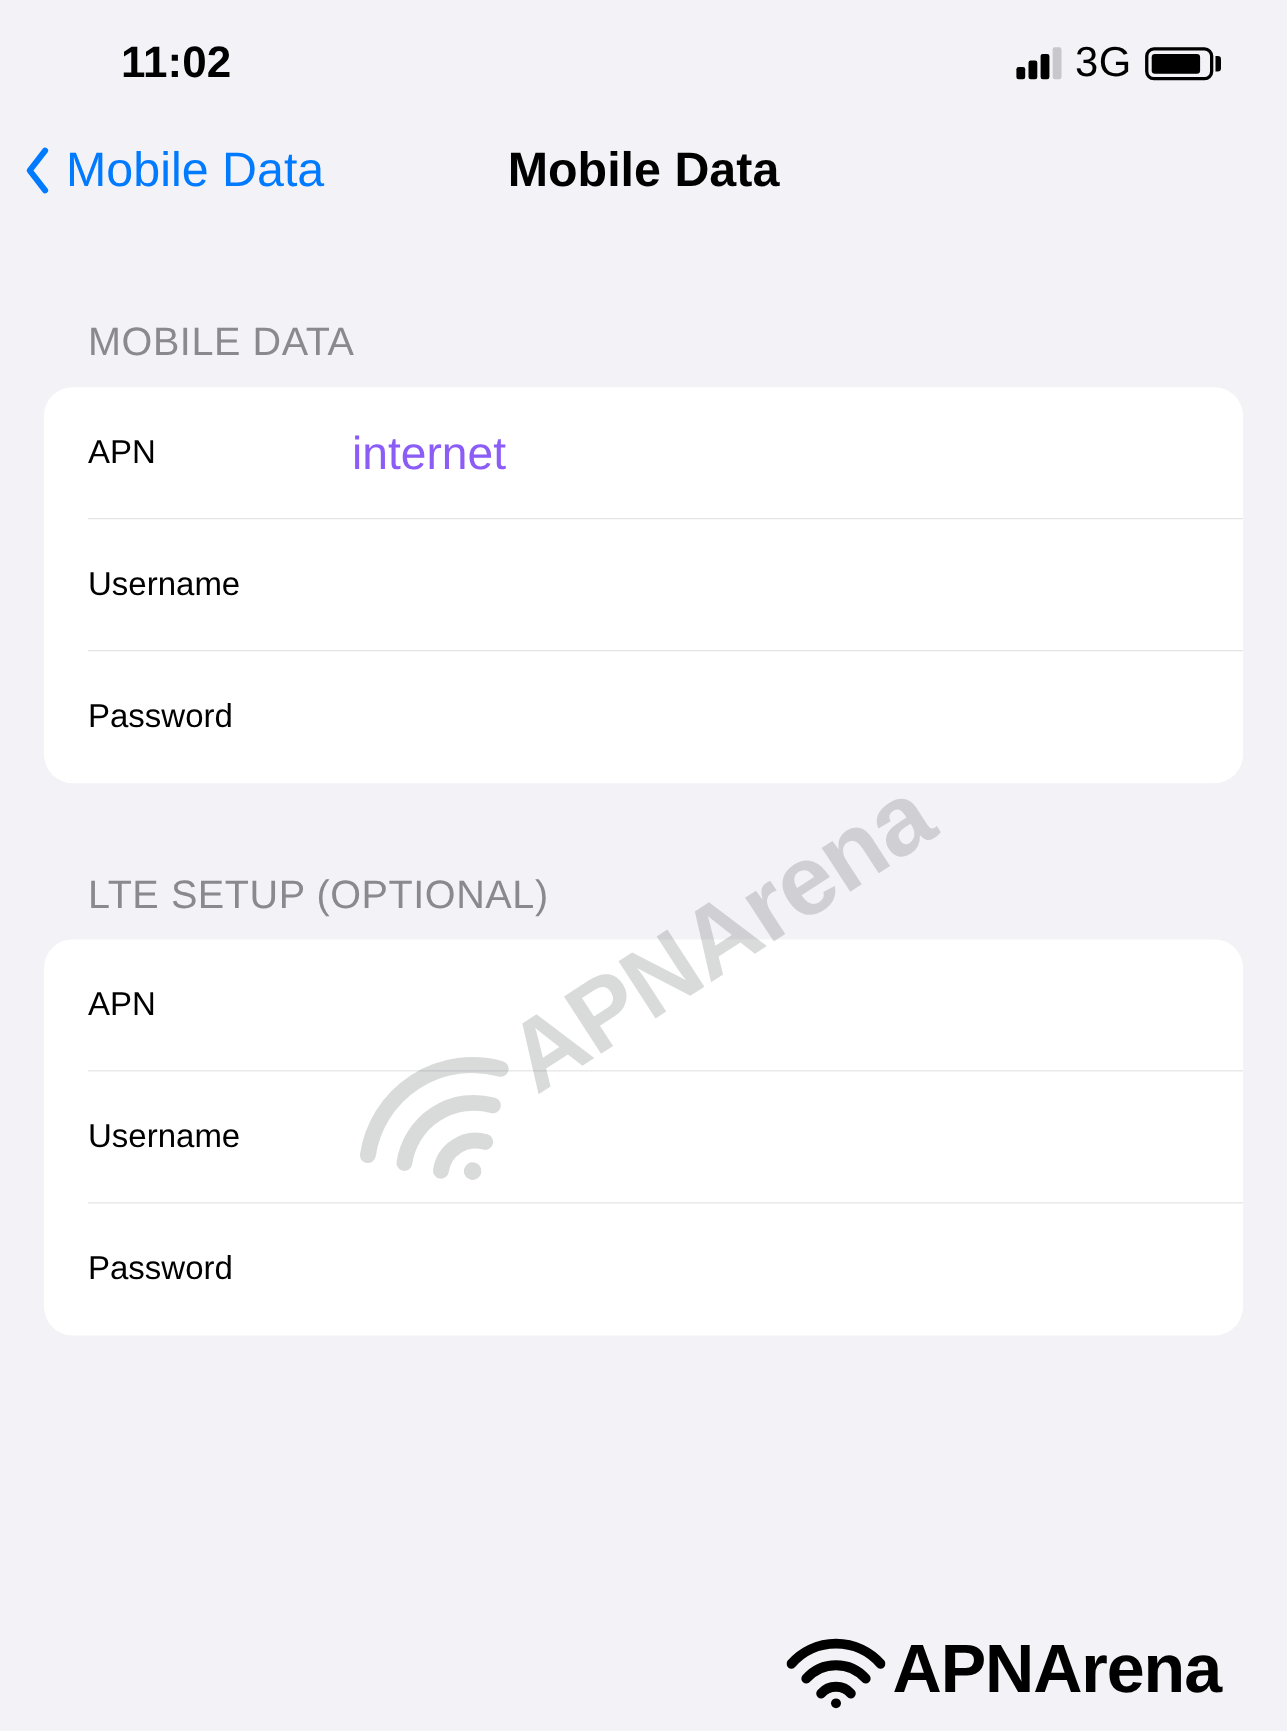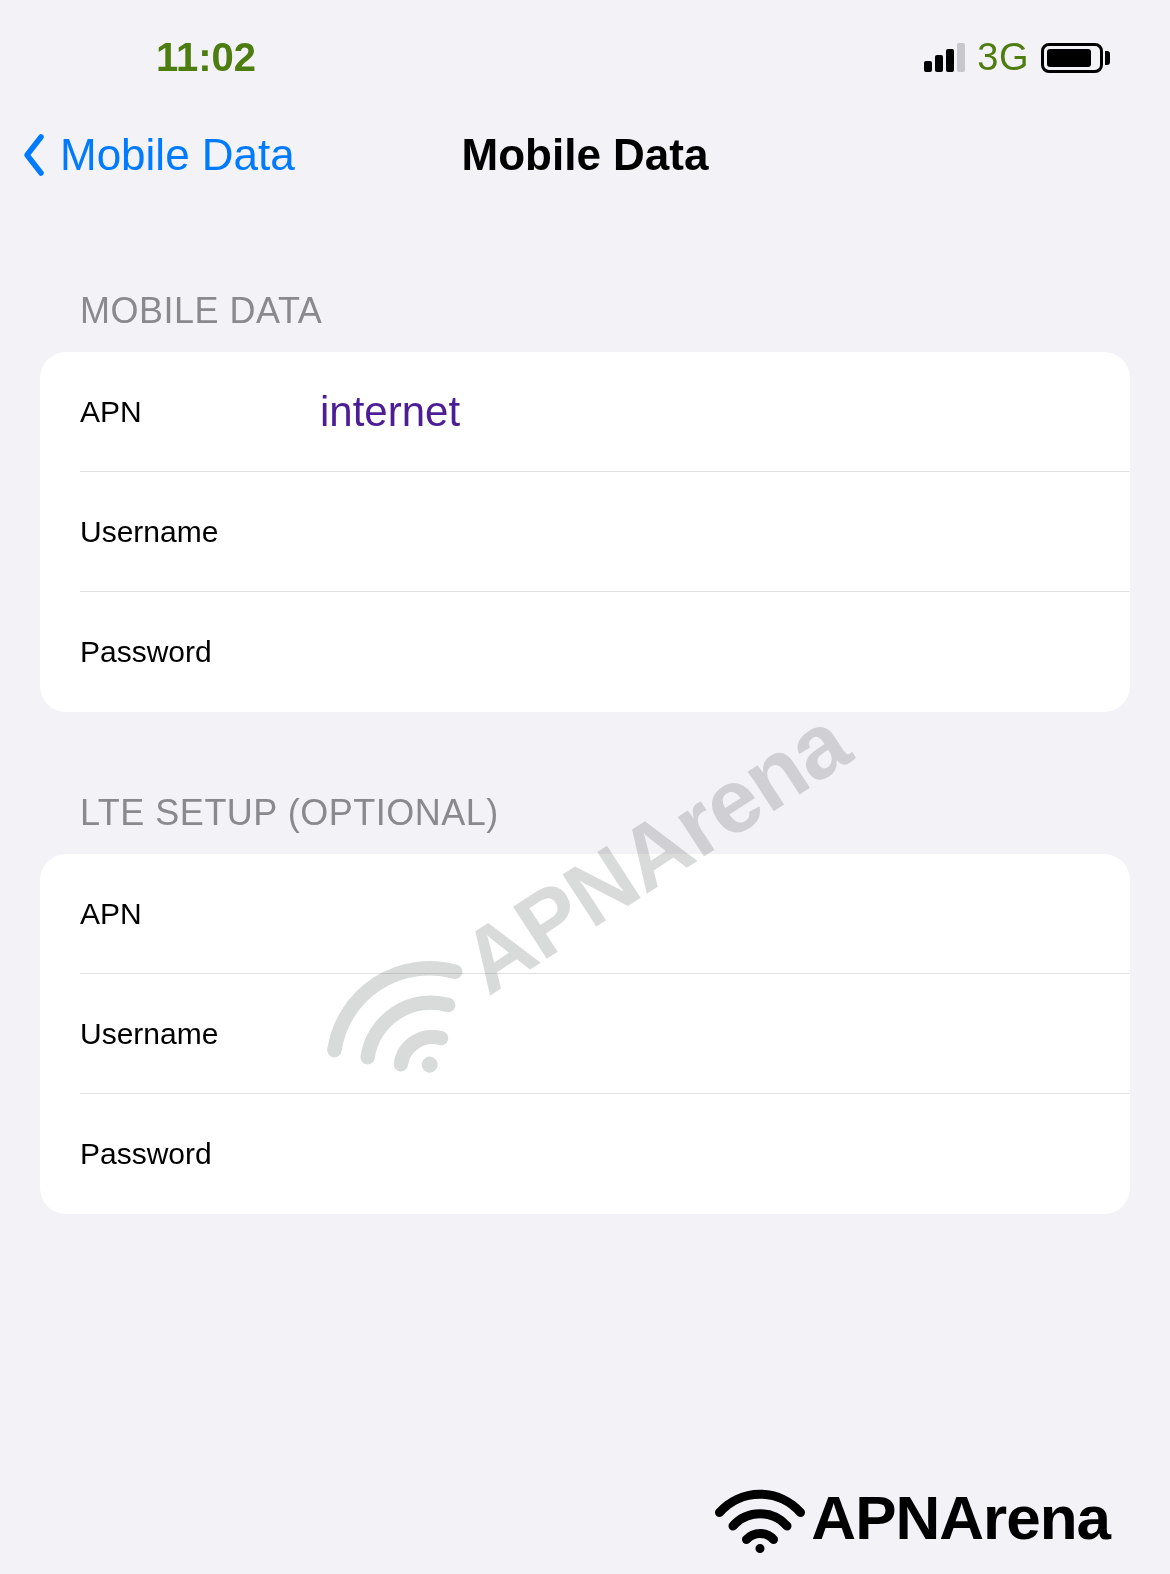--- a/index.html
+++ b/index.html
@@ -17,22 +17,21 @@
       overflow: hidden;
     }
     
     .status-bar {
       display: flex;
       justify-content: space-between;
       align-items: center;
       padding: 35px 60px 20px 110px;
       font-weight: 600;
       font-size: 40px;
-      color: #4d7c0f;
-      margin-left: 46px;
+      color: #000000;
     }
     .status-right {
       display: flex;
       align-items: center;
       gap: 12px;
     }
     .signal-bars {
       display: inline-flex;
       align-items: flex-end;
       gap: 3px;
@@ -157,21 +156,21 @@
       font-size: 30px;
       color: #000;
       width: 240px;
       flex-shrink: 0;
       font-weight: 400;
     }
     .row-input {
       border: none;
       outline: none;
       font-size: 42px;
-      color: #4c1d95;
+      color: #8b5cf6;
       font-family: inherit;
       flex: 1;
       background: transparent;
       padding: 0;
     }
     
     .watermark-center {
       position: absolute;
       top: 57%;
       left: 50%;

